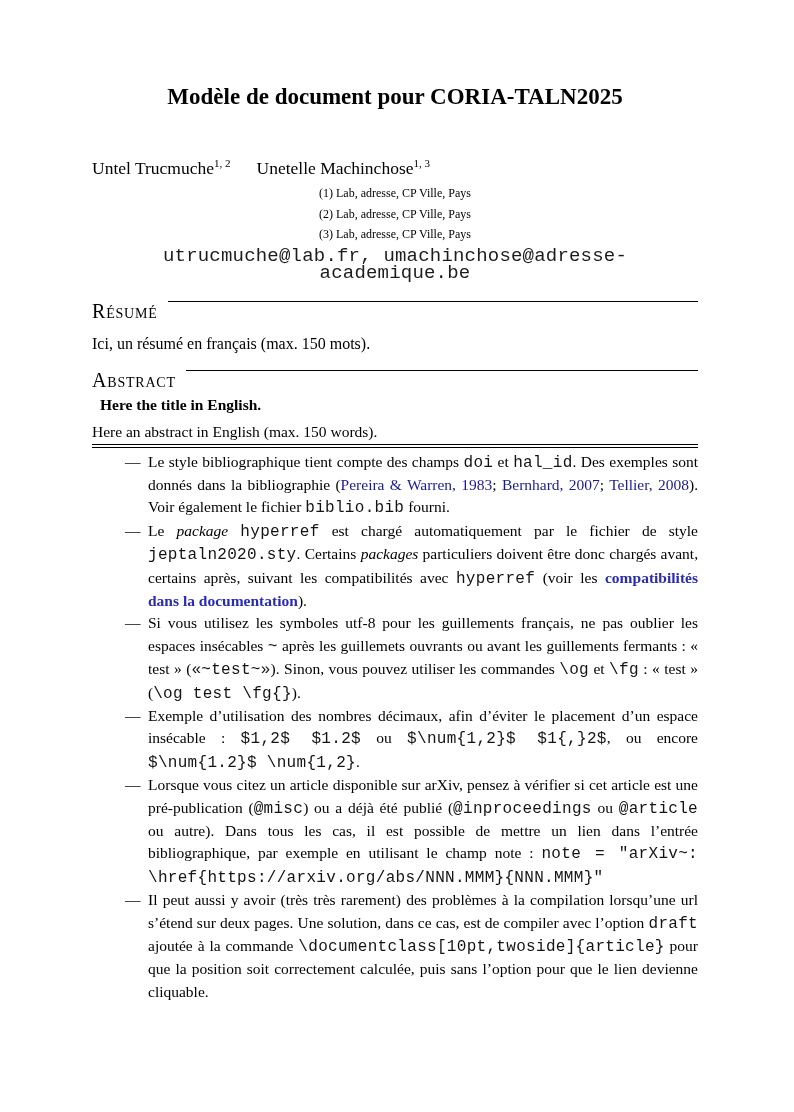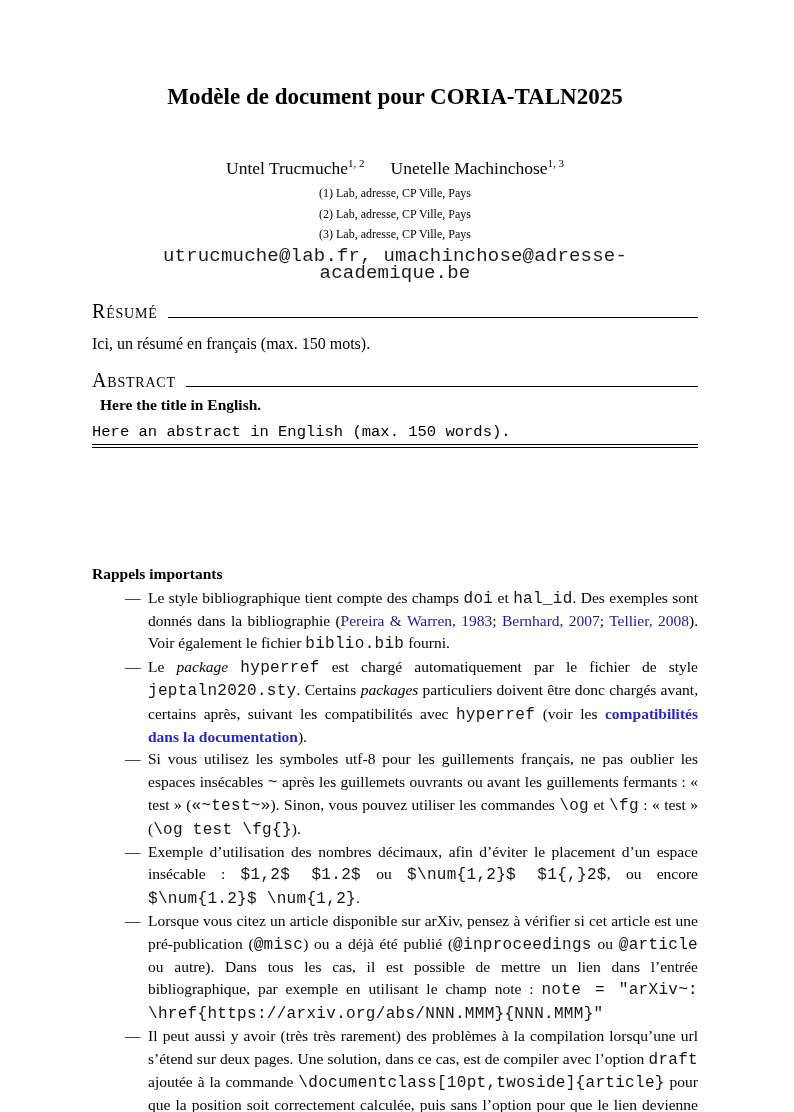--- a/index.html
+++ b/index.html
@@ -17,21 +17,21 @@
   }
   .doc-title {
     text-align: center;
     font-size: 23px;
     font-weight: bold;
     line-height: 26px;
     margin: 0;
   }
   .authors {
     margin-top: 46px;
-    text-align: center;
+    text-align: left;
     font-size: 17.5px;
     line-height: 24px;
   }
   .author + .author { margin-left: 26px; }
   .author sup { font-size: 11px; line-height: 0; }
   .affiliations { margin-top: 3px; }
   .affil-line {
     text-align: center;
     font-size: 12px;
     line-height: 20.5px;
@@ -40,21 +40,20 @@
     margin-top: 3px;
     text-align: center;
     font-family: "Liberation Mono", monospace;
     font-size: 19px;
     line-height: 17px;
     color: #1c1c1c;
     letter-spacing: 0.2px;
   }
   .rule-row {
     display: flex;
-    align-items: flex-end;
   }
   .rule-row.resume { margin-top: 19px; }
   .rule-row.abstract { margin-top: 16px; }
   .sc-label {
     font-variant: small-caps;
     font-size: 20px;
     line-height: 21px;
     letter-spacing: 0.8px;
     white-space: nowrap;
   }
@@ -75,21 +74,20 @@
     font-weight: bold;
     line-height: 20px;
     margin-left: 8px;
   }
   .english-abstract {
     margin-top: 9px;
     font-size: 15.5px;
     line-height: 16px;
     border-bottom: 1.7px solid #000;
     padding-bottom: 4px;
-    font-family: Liberation Mono, monospace;
   }
   .kw-line {
     font-size: 15.5px;
     line-height: 22px;
   }
   .kw-line.motscles { margin-top: 11px; }
   .kw-line.keywords { margin-top: 9px; }
   .kw-line .sc-label { letter-spacing: 0.6px; }
   .closing-rule {
     margin-top: 2px;
@@ -156,21 +154,20 @@
 
   <div class="rule-row abstract">
     <span class="sc-label">Abstract</span>
     <span class="head-rule"></span>
   </div>
   <div class="english-title">Here the title in English.</div>
   <div class="english-abstract">Here an abstract in English (max. 150 words).</div>
 
   <div class="closing-rule"></div>
 
-  <div class="rappels-heading">Rappels importants</div>
 
   <ul class="rappels-list">
     <li>
       <span class="item-marker">—</span>
       <span class="item-text"><span>Le style bibliographique tient compte des champs </span><span class="code">doi</span><span> et </span><span class="code">hal_id</span><span>. Des exemples sont donnés dans la bibliographie (</span><span class="cite">Pereira &amp; Warren, 1983</span><span>; </span><span class="cite">Bernhard, 2007</span><span>; </span><span class="cite">Tellier, 2008</span><span>). Voir également le fichier </span><span class="code">biblio.bib</span><span> fourni.</span></span>
     </li>
     <li>
       <span class="item-marker">—</span>
       <span class="item-text"><span>Le </span><span class="italic">package</span><span> </span><span class="code">hyperref</span><span> est chargé automatiquement par le fichier de style </span><span class="code">jeptaln2020.sty</span><span>. Certains </span><span class="italic">packages</span><span> particuliers doivent être donc chargés avant, certains après, suivant les compatibilités avec </span><span class="code">hyperref</span><span> (voir les </span><span class="link">compatibilités dans la documentation</span><span>).</span></span>
     </li>

